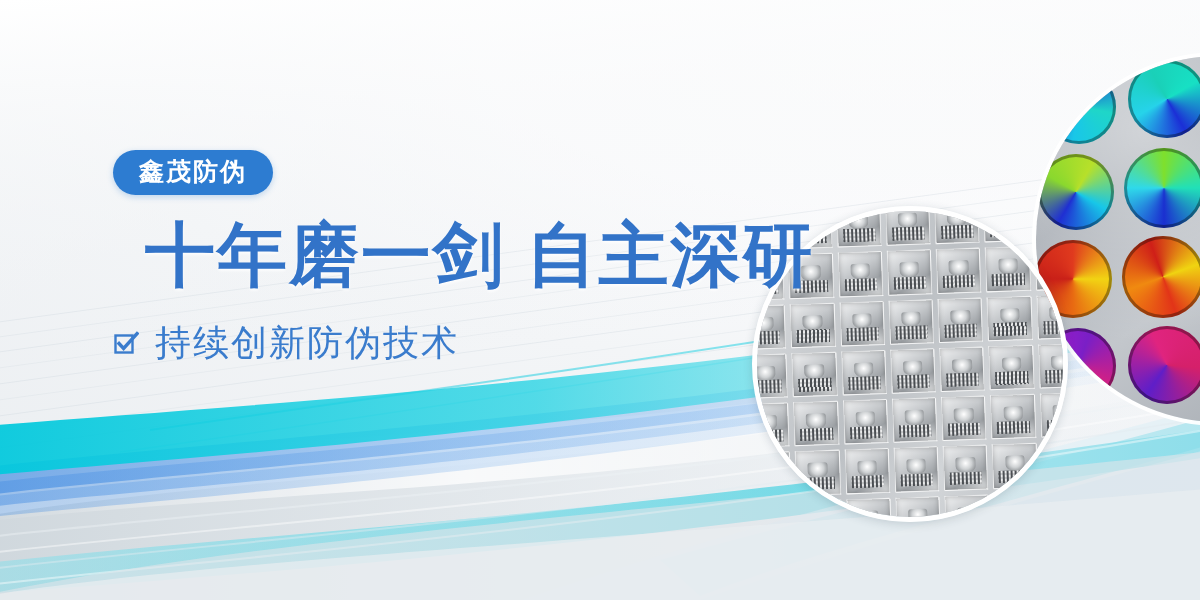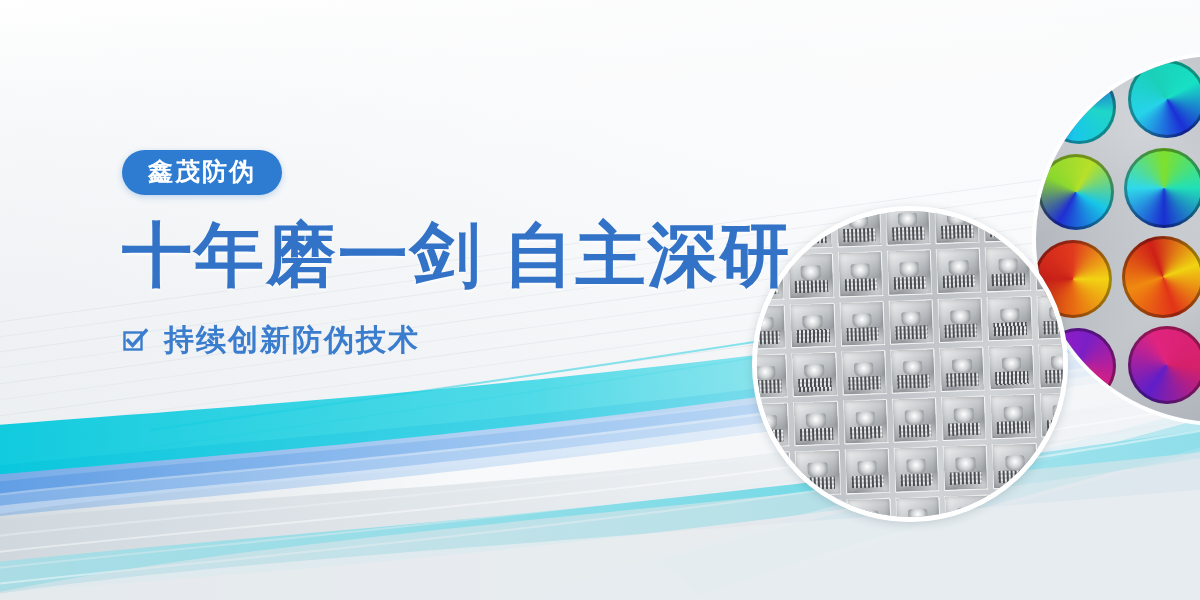--- a/index.html
+++ b/index.html
@@ -85,21 +85,21 @@
   }
   .sq .code{
     position:absolute;left:12%;right:12%;bottom:10%;height:30%;
     background:
       repeating-linear-gradient(90deg,#3b3f43 0 2px, rgba(255,255,255,.75) 2px 4px),
       repeating-linear-gradient(0deg,#3b3f43 0 2px, rgba(255,255,255,.4) 2px 4px);
     opacity:.85;
   }
 
   
-  .content{position:absolute; left:122px; top:150px; width:660px;}
+  .content{position:absolute; left:113px; top:150px; width:660px;}
   .badge{
     display:inline-block;
     background:#2d7cd1;
     color:#ffffff;
     font-size:25px;
     font-weight:bold;
     letter-spacing:2px;
     padding:9px 26px 11px 26px;
     border-radius:26px;
     line-height:1;
@@ -107,37 +107,38 @@
   }
   .headline{
     margin-top:24px;
     color:#3273c8;
     font-size:70px;
     font-weight:bold;
     letter-spacing:2px;
     line-height:1.05;
     white-space:nowrap;
     text-shadow:0 2px 3px rgba(255,255,255,.85);
+    margin-left:32px;
   }
   .bullets{margin-top:32px;}
   .bullet{
     display:flex;
     align-items:center;
     margin-bottom:22px;
   }
   .check-icon{
     width:26px;height:26px;
     flex:0 0 26px;
     margin-right:16px;
     position:relative;
   }
   .bullet-text{
     color:#3a7ccd;
-    font-size:30px;
-    font-weight:700;
+    font-size:36px;
+    font-weight:400;
     letter-spacing:2px;
     line-height:1;
     white-space:nowrap;
   }
 </style>
 </head>
 <body>
 
 <div class="banner">
 

